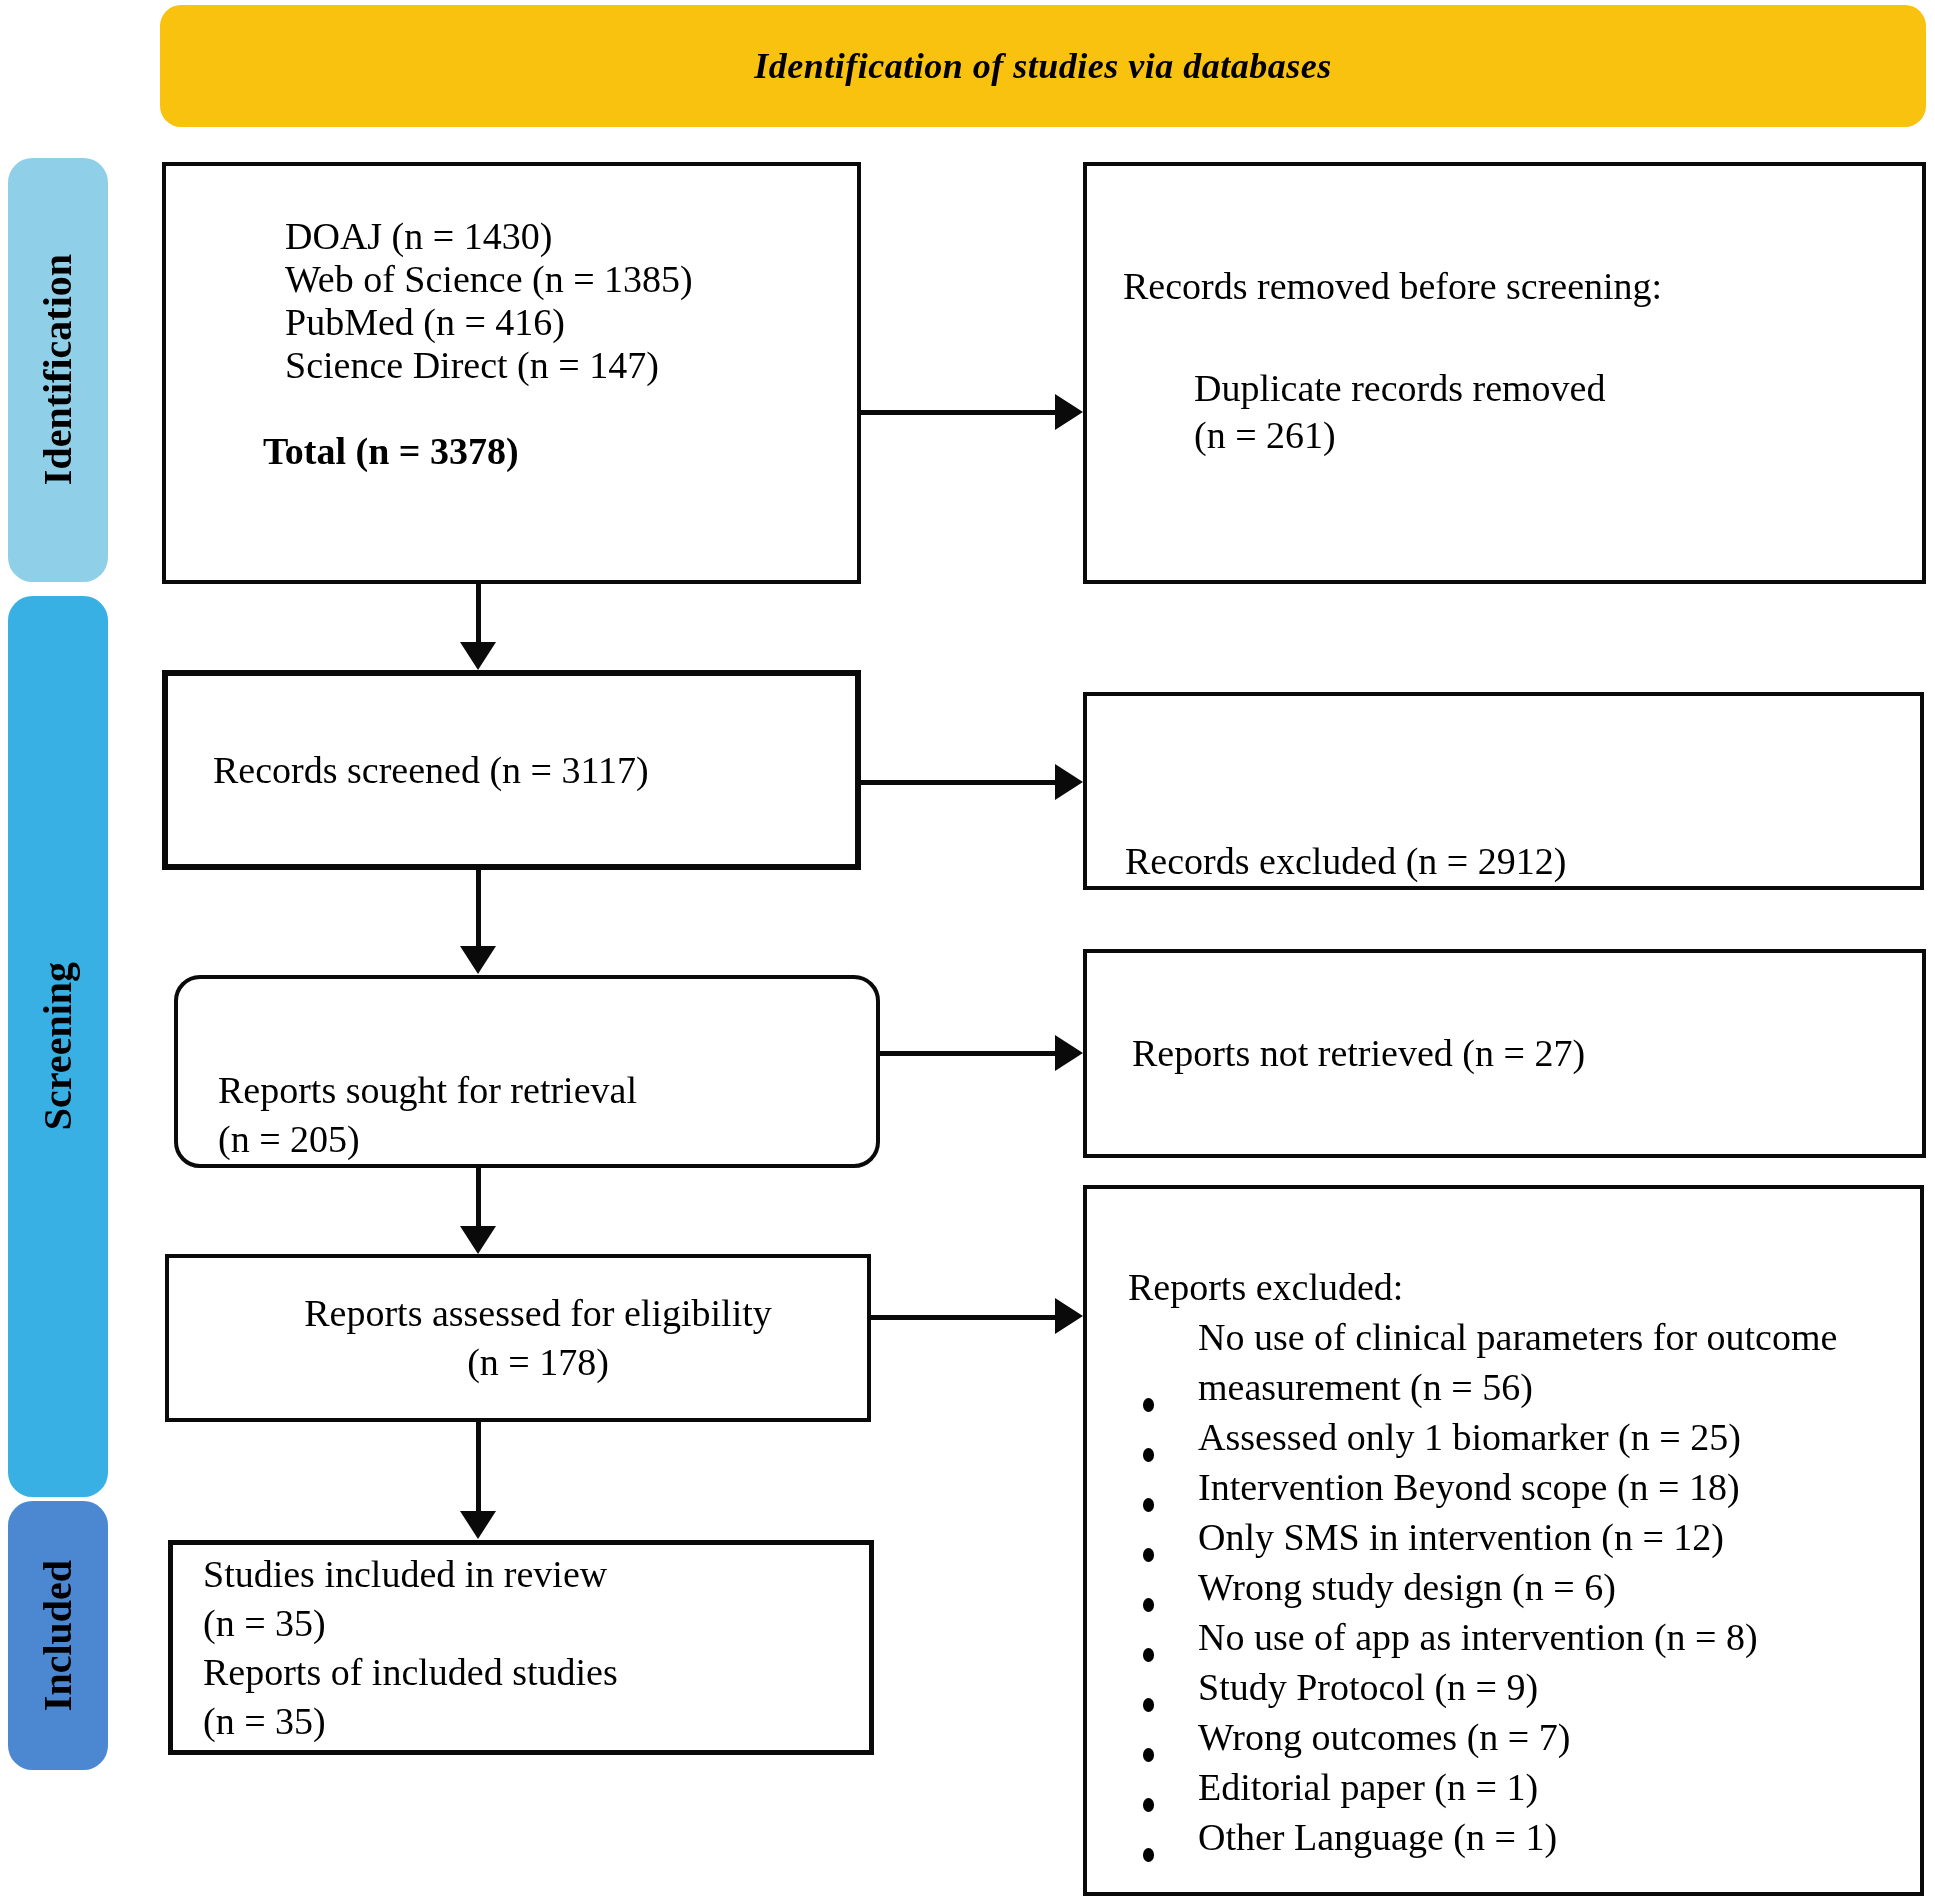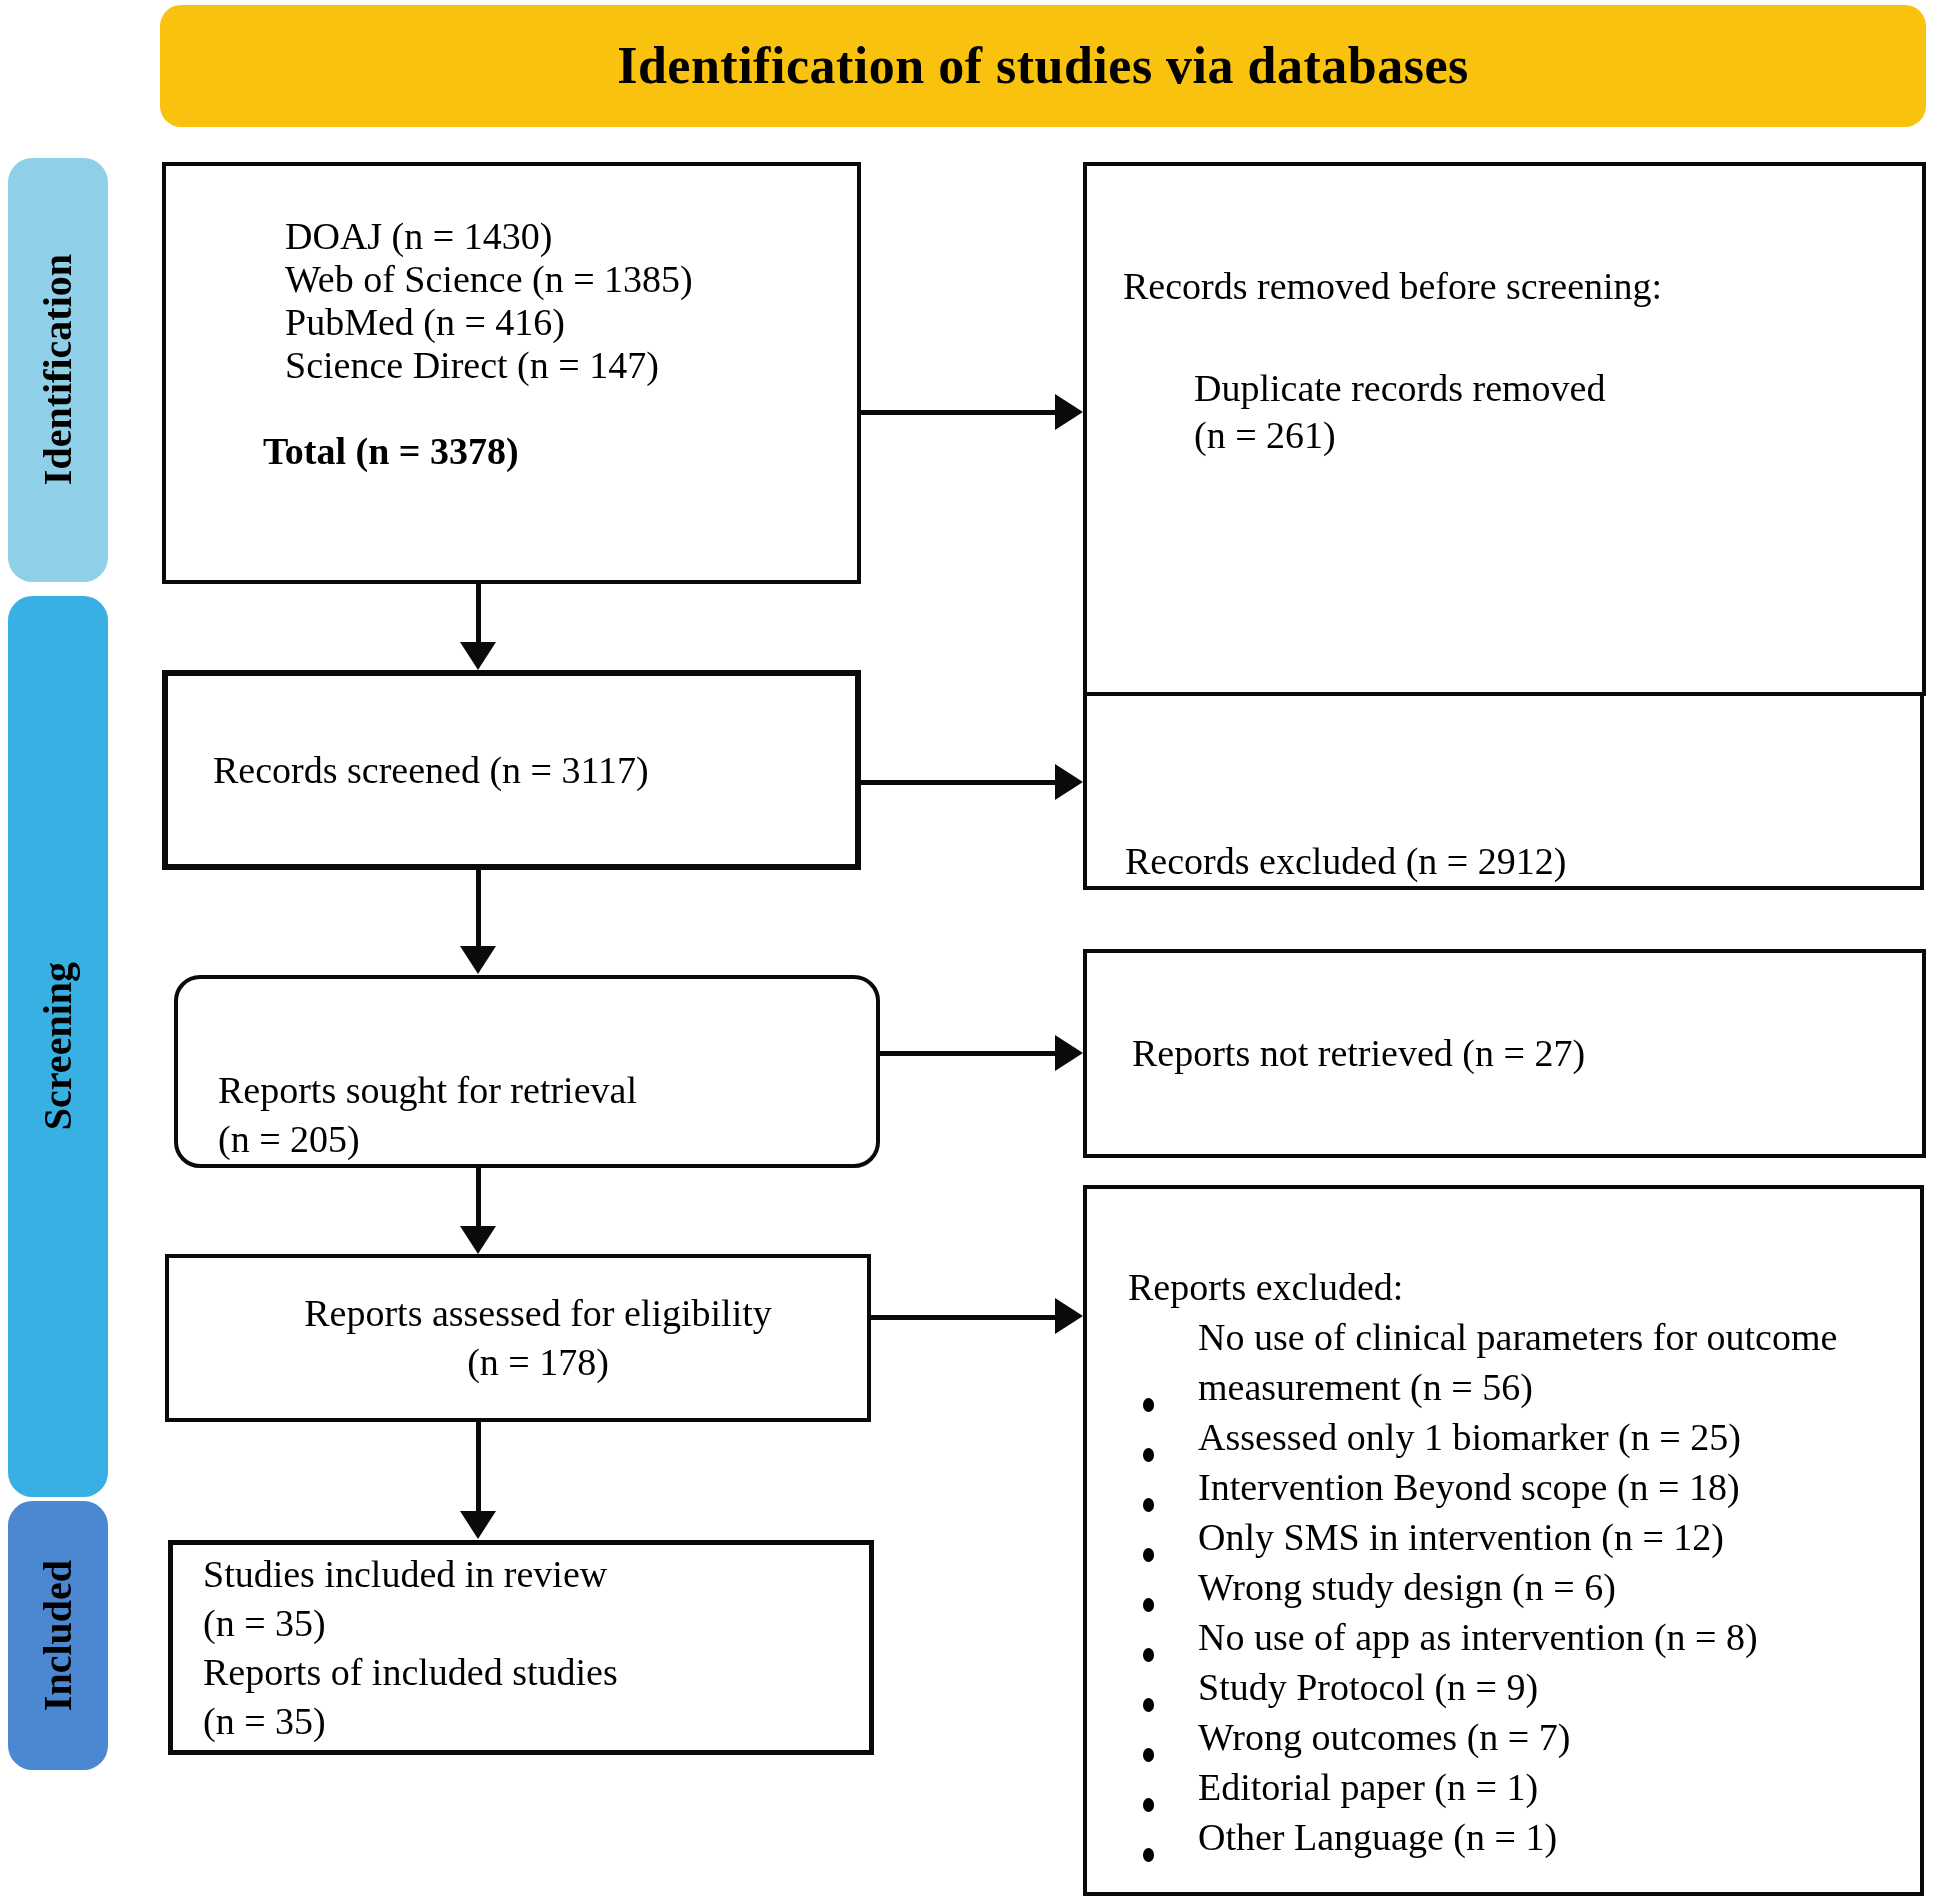--- a/index.html
+++ b/index.html
@@ -7,21 +7,21 @@
     position:relative; width:1936px; height:1902px; background:#ffffff;
     font-family:"Liberation Serif", serif; color:#000;
   }
 
   
   .banner {
     position:absolute; left:160px; top:4.7px; width:1766px; height:122px;
     background:#F9C20E; border-radius:21px;
     display:flex; align-items:center; justify-content:center;
   }
-  .banner-text { font-size:52px; font-weight:bold; letter-spacing:0.5px; }
+  .banner-text { font-size:36px; font-weight:bold; letter-spacing:0.5px;font-style:italic; }
 
   
   .stage-tab {
     position:absolute; left:7.5px; width:100px; border-radius:24.5px;
     display:flex; align-items:center; justify-content:center;
   }
   #tab-identification { top:158px; height:424px; background:#8FD0E8; }
   #tab-screening      { top:596px; height:901px; background:#38B0E4; }
   #tab-included       { top:1501px; height:269px; background:#4C87D2; }
   .stage-label {
@@ -33,21 +33,21 @@
   .fbox {
     position:absolute; background:#ffffff; border:4.7px solid #0a0a0a;
     box-sizing:border-box; font-size:38px; line-height:49px;
   }
   #box-identified { left:162px; top:162px; width:699px; height:422px;
                     padding:49px 19px 0 42px; line-height:43px; }
   #box-identified .src-item { margin-left:77px; }
   #box-identified .spacer   { height:43px; }
   #box-identified .total    { margin-left:55px;font-weight:bold; }
 
-  #box-removed { left:1083px; top:162px; width:843px; height:534px;
+  #box-removed { left:1083px; top:162px; width:843px; height:422px;
                  padding:97px 28px 0 36px; line-height:47px; }
   #box-removed .detail { margin-top:55px; margin-left:71px; }
 
   #box-screened { left:162px; top:670px; width:699px; height:200px; border-width:6.6px;
                   display:flex; align-items:center; padding-left:45px; }
 
   #box-records-excluded { left:1083px; top:692px; width:841px; height:198px;
                   display:flex; align-items:flex-end; padding-left:38px; }
 
   #box-sought { left:174px; top:975px; width:706px; height:193px;

